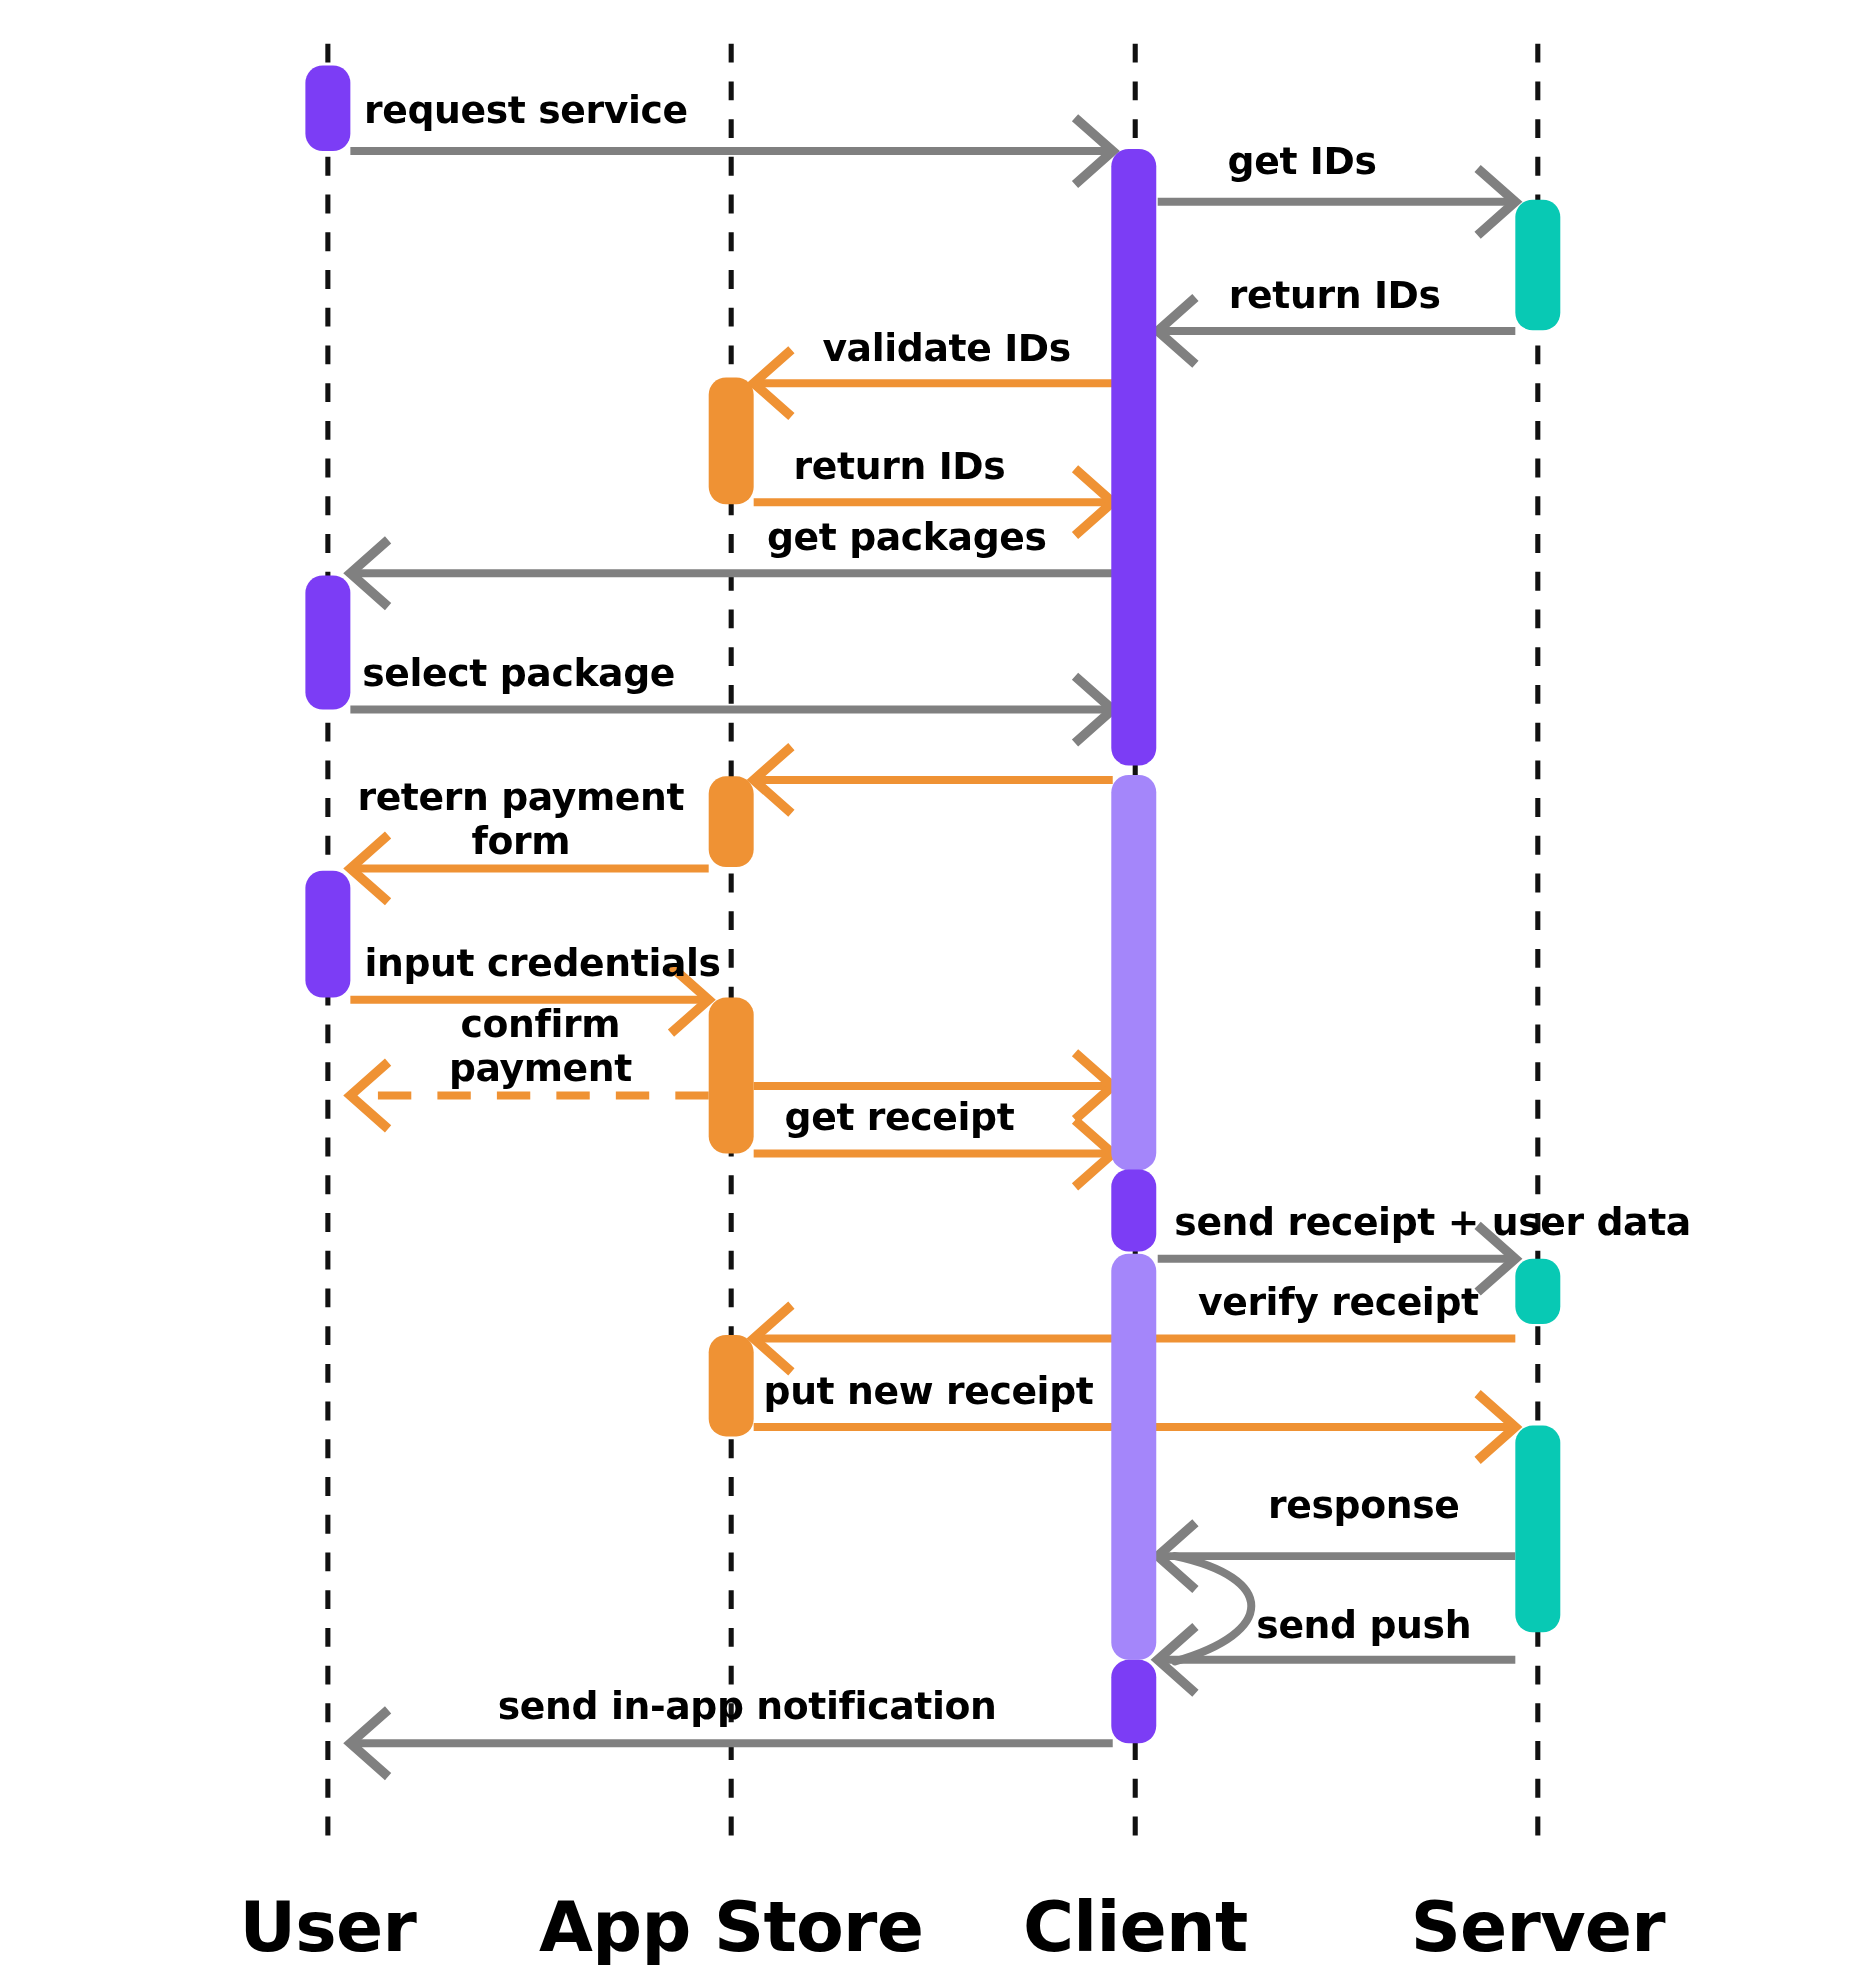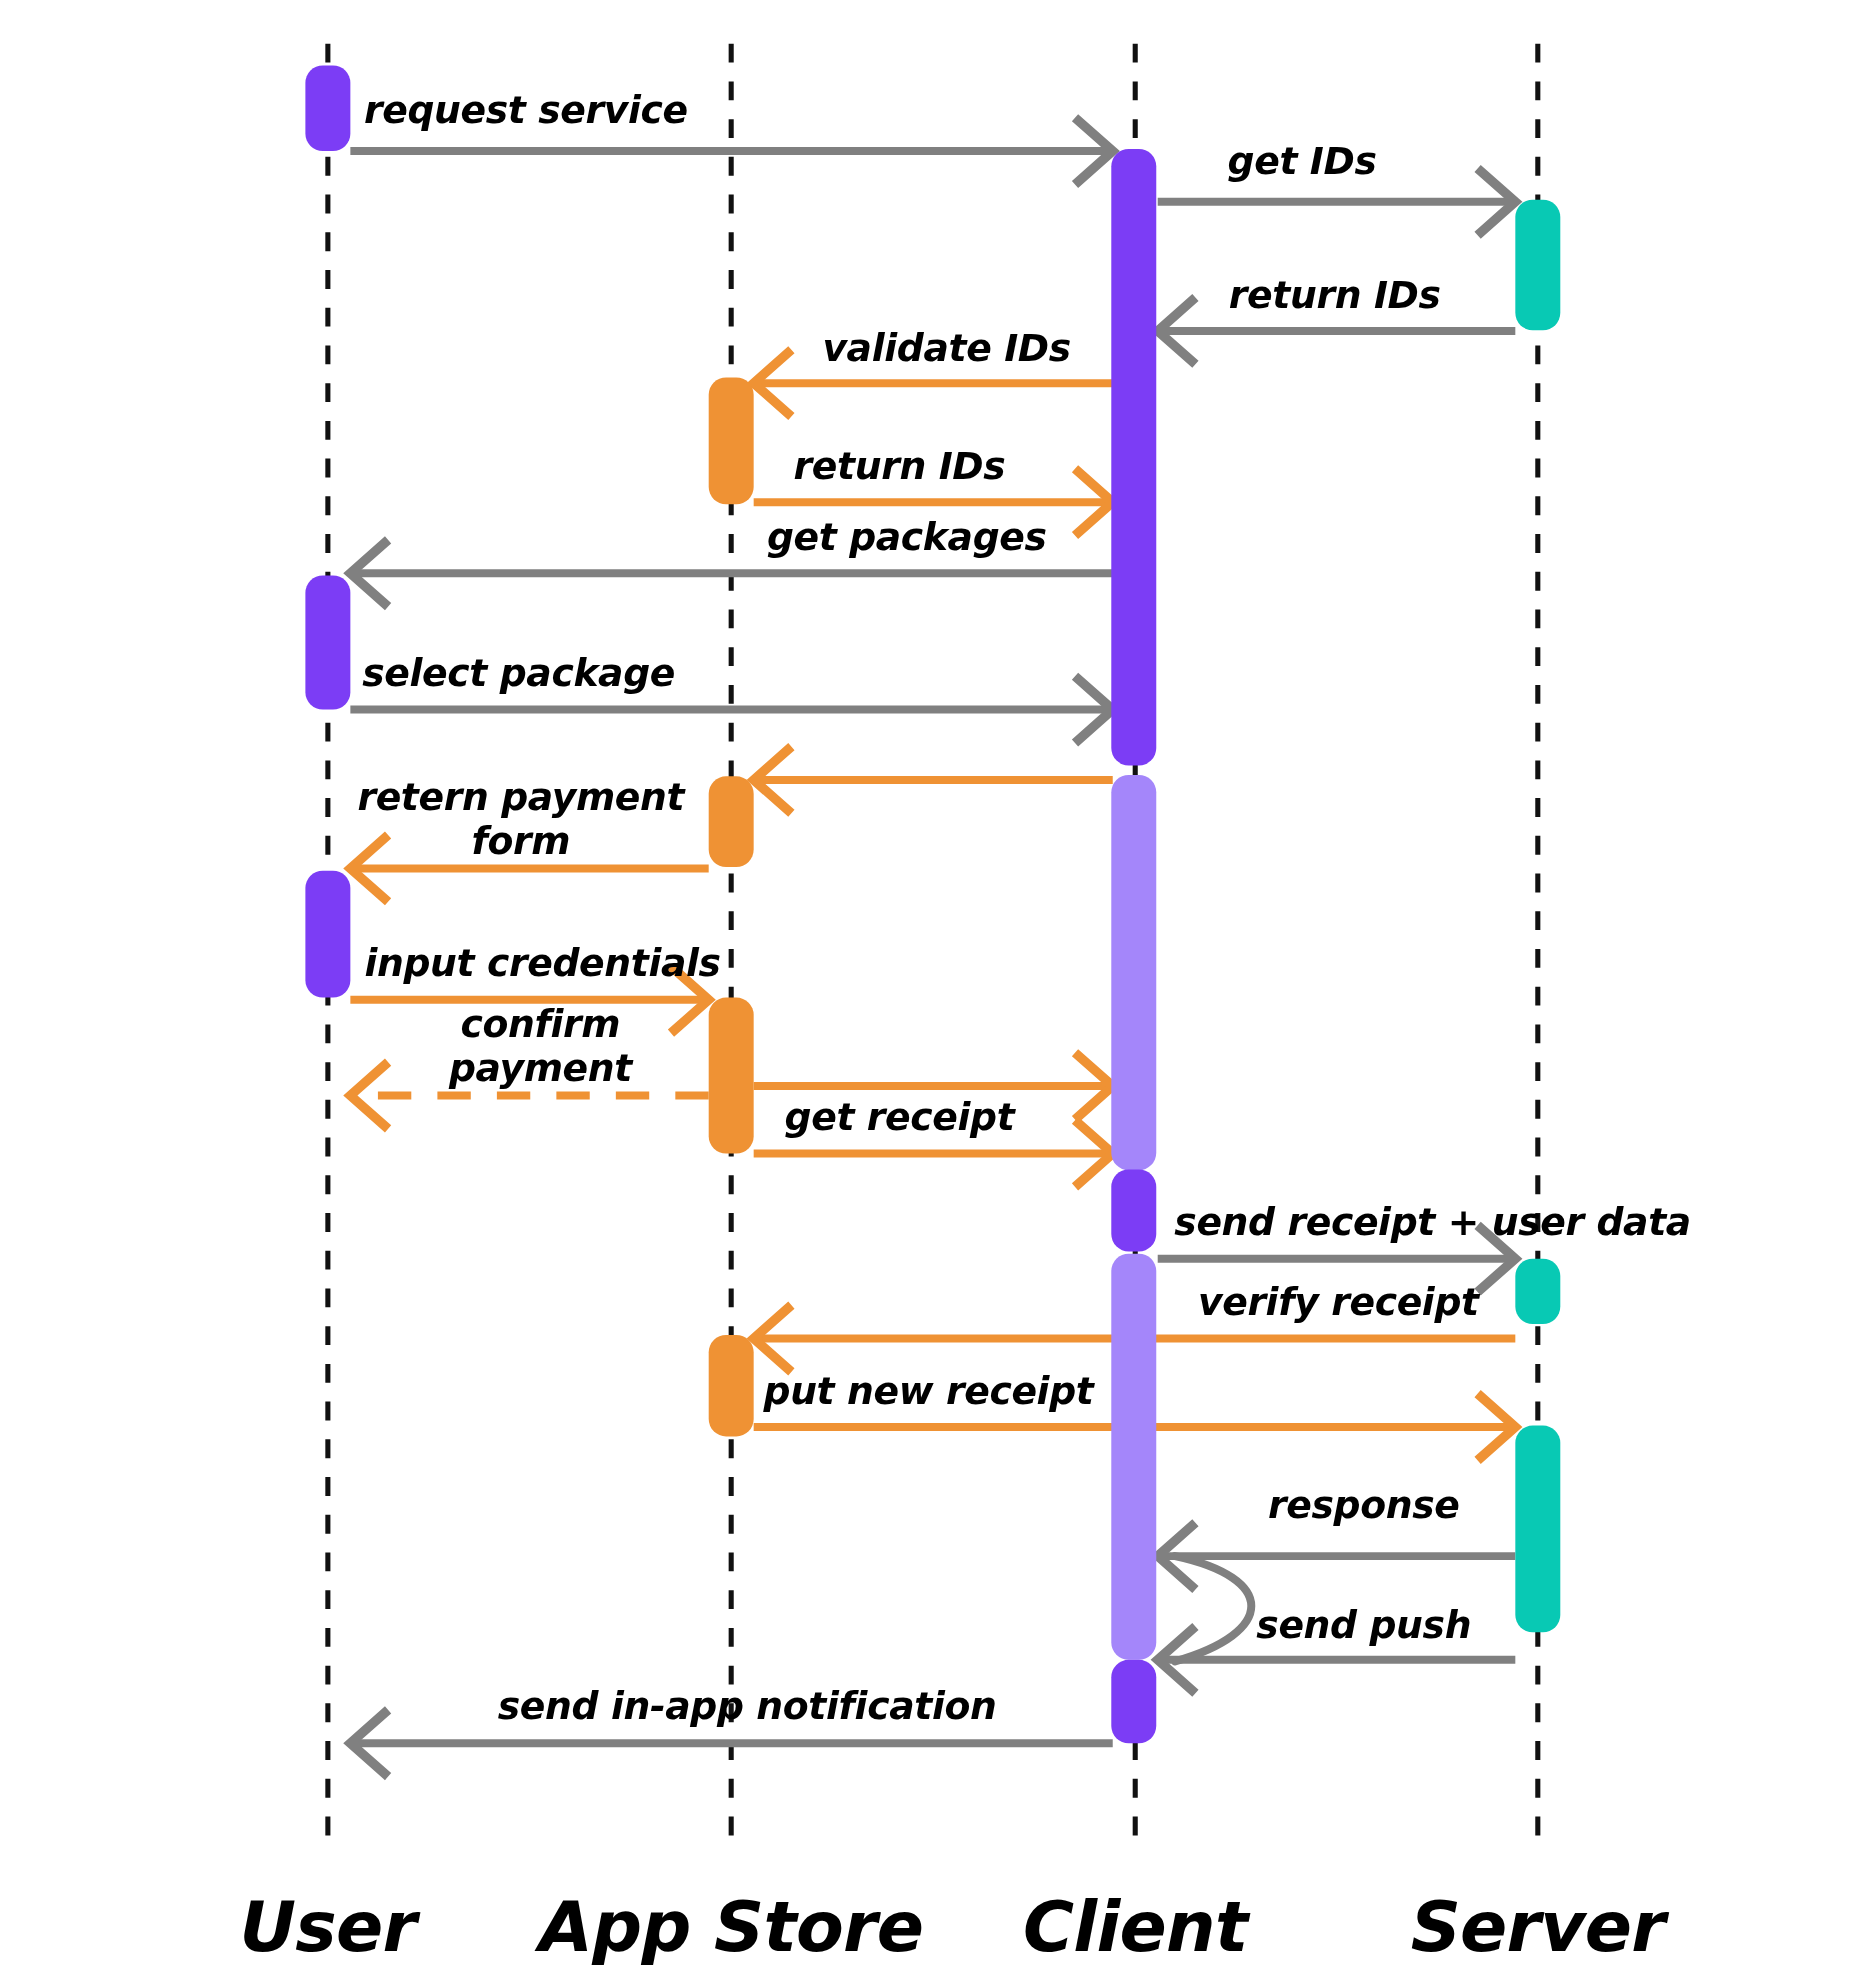--- a/index.html
+++ b/index.html
@@ -12,21 +12,20 @@
     width: 1849px;
     height: 1985px;
     font-family: "DejaVu Sans", sans-serif;
     overflow: hidden;
   }
   #diagram-root {
     position: relative;
     width: 1849px;
     height: 1985px;
     background: #ffffff;
-    font-style: italic;
   }
   svg#seq-svg {
     display: block;
     width: 1849px;
     height: 1985px;
   }
   text {
     font-family: "DejaVu Sans", sans-serif;
     fill: #000000;
   }

